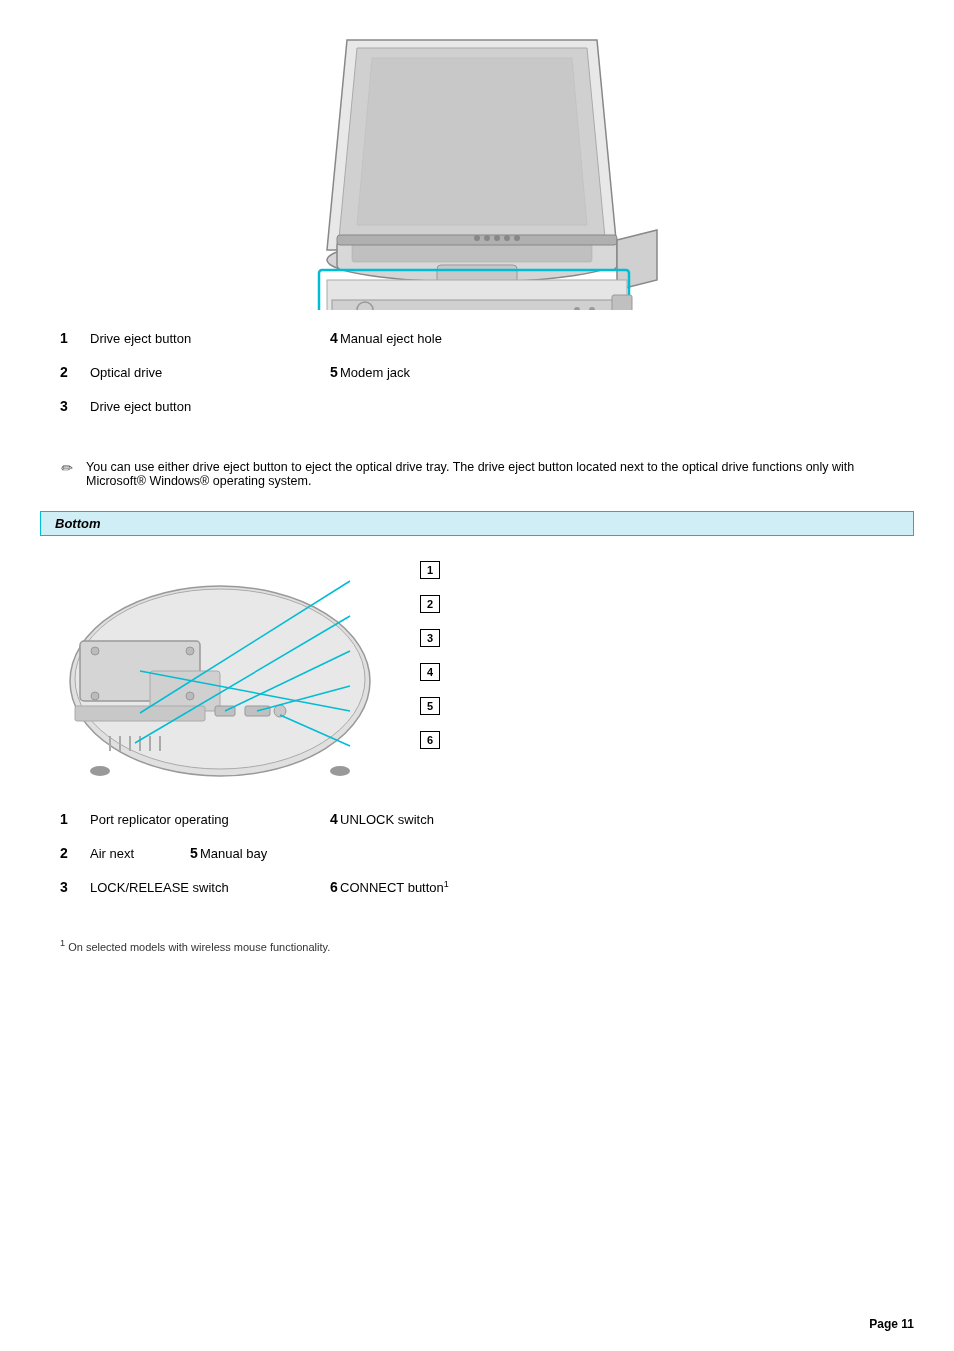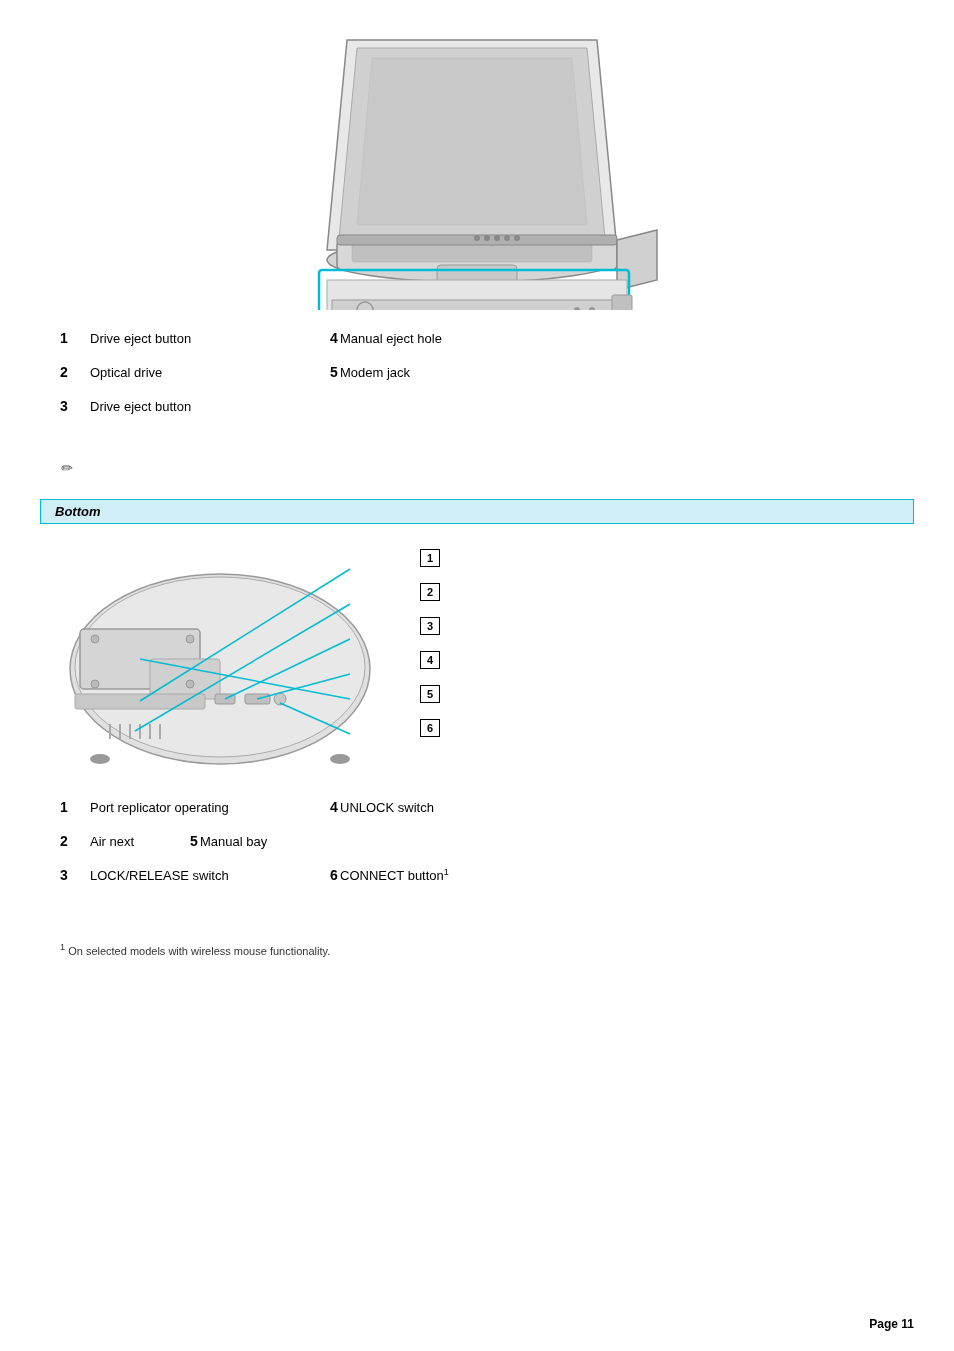--- a/index.html
+++ b/index.html
@@ -129,21 +129,21 @@
       font-size: 11px;
       font-weight: bold;
       background: #fff;
     }
 
     
     .footnote {
       font-size: 11px;
       color: #333;
       padding: 5px 20px;
-      margin-top: 26px;
+      margin-top: 10px;
     }
 
     
     .page-number {
       position: absolute;
       bottom: 20px;
       right: 40px;
       font-weight: bold;
       font-size: 12px;
     }
@@ -238,20 +238,21 @@
     </div>
 
     <div class="label-row">
       <span class="label-num">3</span>
       <span class="label-text">Drive eject button</span>
     </div>
   </div>
 
   <div class="note-section">
     <span class="note-icon">✏</span>
+    <span>You can use either drive eject button to eject the optical drive tray. The drive eject button located next to the optical drive functions only with Microsoft® Windows® operating system.</span>
   </div>
 
   <div class="section-header">Bottom</div>
 
   <div class="bottom-diagram-container">
 
     <svg width="340" height="230" viewBox="0 0 340 230">
 
       <ellipse cx="160" cy="130" rx="150" ry="95" fill="#e0e0e0" stroke="#999" stroke-width="1.5"></ellipse>
 

